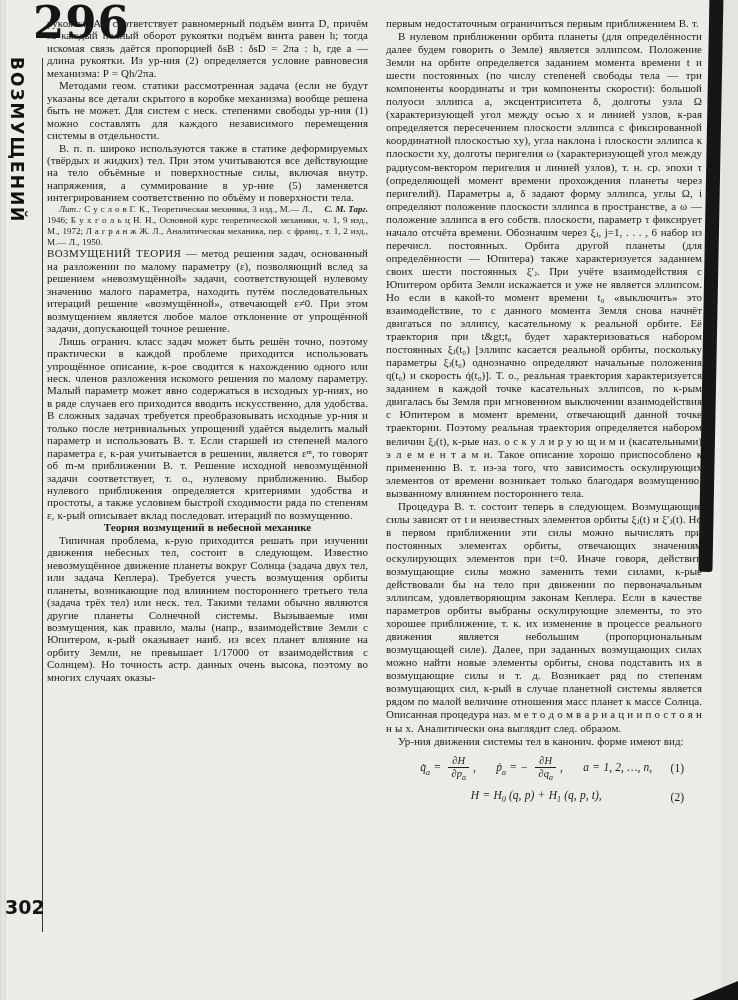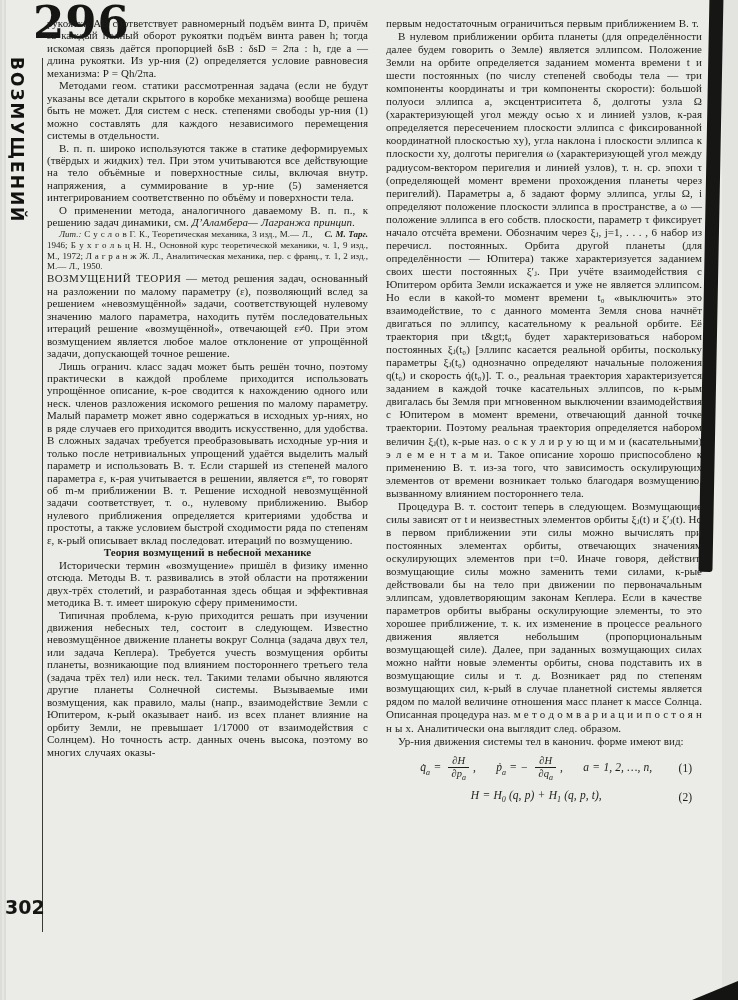--- a/index.html
+++ b/index.html
@@ -33,21 +33,21 @@
   .col-right { left:386px; width:316px; line-height:13.05px; }
   .col p { margin:0; text-indent:12px; }
   .col p.cont { text-indent:0; }
   .headword { font-weight:normal; letter-spacing:0.4px; }
   .subhead  { text-align:center; font-weight:bold; margin:6px 0 4px; text-indent:0 !important; }
   .lit { font-size:9px; line-height:10.9px; text-indent:10px; margin-top:1px; }
   .lit-label { font-style:italic; }
   .sig { float:right; font-style:italic; font-weight:bold; }
   .see-also { font-style:italic; }
   
-  .equation { display:flex; align-items:center; margin:7px 8px 6px; font-style:italic;
+  .equation { display:flex; align-items:center; margin:7px 16px 6px; font-style:italic;
               font-size:11.5px; line-height:normal; }
   .eq-body  { flex:1; text-align:center; }
   .eq-no    { font-style:normal; padding-right:2px; }
   .frac { display:inline-flex; flex-direction:column; vertical-align:middle;
           text-align:center; margin:0 4px; font-size:10.5px; line-height:1.15; }
   .frac .num { border-bottom:1px solid #1d1d1b; padding:0 3px; }
   .frac .den { padding:0 3px; }
   .eq-sp { display:inline-block; width:14px; }
   sub { font-size:8px; }
 </style>
@@ -61,26 +61,24 @@
 
 <div class="pageno-top">296</div>
 <div class="margin-word">ВОЗМУЩЕНИЙ</div>
 <div class="col-rule"></div>
 <div class="pageno-bottom">302</div>
 
 <div class="col col-left">
   <p class="cont">рукоятки AB соответствует равномерный подъём винта D, причём за каждый полный оборот рукоятки подъём винта равен h; тогда искомая связь даётся пропорцией δsB : δsD = 2πa : h, где a — длина рукоятки. Из ур-ния (2) определяется условие равновесия механизма: P = Qh/2πa.</p>
   <p>Методами геом. статики рассмотренная задача (если не будут указаны все детали скрытого в коробке механизма) вообще решена быть не может. Для систем с неск. степенями свободы ур-ния (1) можно составлять для каждого независимого перемещения системы в отдельности.</p>
   <p>В. п. п. широко используются также в статике деформируемых (твёрдых и жидких) тел. При этом учитываются все действующие на тело объёмные и поверхностные силы, включая внутр. напряжения, а суммирование в ур-ние (5) заменяется интегрированием соответственно по объёму и поверхности тела.</p>
-  <p><span>О применении метода, аналогичного даваемому В. п. п., к решению задач динамики, см. </span><span class="see-also">Д’Аламбера— Лагранжа принцип</span><span>.</span></p>
   <p class="lit"><span class="sig">С. М. Тарг.</span><span class="lit-label">Лит.:</span><span> С у с л о в  Г. К., Теоретическая механика, 3 изд., М.— Л., 1946; Б у х г о л ь ц  Н. Н., Основной курс теоретической механики, ч. 1, 9 изд., М., 1972; Л а г р а н ж  Ж. Л., Аналитическая механика, пер. с франц., т. 1, 2 изд., М.— Л., 1950.</span></p>
   <p class="cont"><span class="headword">ВОЗМУЩЕНИЙ ТЕОРИЯ</span><span> — метод решения задач, основанный на разложении по малому параметру (ε), позволяющий вслед за решением «невозмущённой» задачи, соответствующей нулевому значению малого параметра, находить путём последовательных итераций решение «возмущённой», отвечающей ε≠0. При этом возмущением является любое малое отклонение от упрощённой задачи, допускающей точное решение.</span></p>
   <p>Лишь огранич. класс задач может быть решён точно, поэтому практически в каждой проблеме приходится использовать упрощённое описание, к-рое сводится к нахождению одного или неск. членов разложения искомого решения по малому параметру. Малый параметр может явно содержаться в исходных ур-ниях, но в ряде случаев его приходится вводить искусственно, для удобства. В сложных задачах требуется преобразовывать исходные ур-ния и только после нетривиальных упрощений удаётся выделить малый параметр и использовать В. т. Если старшей из степеней малого параметра ε, к-рая учитывается в решении, является εᵐ, то говорят об m-м приближении В. т. Решение исходной невозмущённой задачи соответствует, т. о., нулевому приближению. Выбор нулевого приближения определяется критериями удобства и простоты, а также условием быстрой сходимости ряда по степеням ε, к-рый описывает вклад последоват. итераций по возмущению.</p>
   <p class="subhead">Теория возмущений в небесной механике</p>
-  <p>Исторически термин «возмущение» пришёл в физику именно отсюда. Методы В. т. развивались в этой области на протяжении двух-трёх столетий, и разработанная здесь общая и эффективная методика В. т. имеет широкую сферу применимости.</p>
   <p>Типичная проблема, к-рую приходится решать при изучении движения небесных тел, состоит в следующем. Известно невозмущённое движение планеты вокруг Солнца (задача двух тел, или задача Кеплера). Требуется учесть возмущения орбиты планеты, возникающие под влиянием постороннего третьего тела (задача трёх тел) или неск. тел. Такими телами обычно являются другие планеты Солнечной системы. Вызываемые ими возмущения, как правило, малы (напр., взаимодействие Земли с Юпитером, к-рый оказывает наиб. из всех планет влияние на орбиту Земли, не превышает 1/17000 от взаимодействия с Солнцем). Но точность астр. данных очень высока, поэтому во многих случаях оказы-</p>
 </div>
 
 <div class="col col-right">
   <p class="cont">первым недостаточным ограничиться первым приближением В. т.</p>
   <p>В нулевом приближении орбита планеты (для определённости далее будем говорить о Земле) является эллипсом. Положение Земли на орбите определяется заданием момента времени t и шести постоянных (по числу степеней свободы тела — три компоненты координаты и три компоненты скорости): большой полуоси эллипса a, эксцентриситета δ, долготы узла Ω (характеризующей угол между осью x и линией узлов, к-рая определяется пересечением плоскости эллипса с фиксированной координатной плоскостью xy), угла наклона i плоскости эллипса к плоскости xy, долготы перигелия ω (характеризующей угол между радиусом-вектором перигелия и линией узлов), т. н. ср. эпохи τ (определяющей момент времени прохождения планеты через перигелий). Параметры a, δ задают форму эллипса, углы Ω, i определяют положение плоскости эллипса в пространстве, а ω — положение эллипса в его собств. плоскости, параметр τ фиксирует начало отсчёта времени. Обозначим через ξⱼ, j=1, . . . , 6 набор из перечисл. постоянных. Орбита другой планеты (для определённости — Юпитера) также характеризуется заданием своих шести постоянных ξ′ⱼ. При учёте взаимодействия с Юпитером орбита Земли искажается и уже не является эллипсом. Но если в какой-то момент времени t₀ «выключить» это взаимодействие, то с данного момента Земля снова начнёт двигаться по эллипсу, касательному к реальной орбите. Её траектория при t&amp;gt;t₀ будет характеризоваться набором постоянных ξⱼ(t₀) [эллипс касается реальной орбиты, поскольку параметры ξⱼ(t₀) однозначно определяют начальные положения q(t₀) и скорость q̇(t₀)]. Т. о., реальная траектория характеризуется заданием в каждой точке касательных эллипсов, по к-рым двигалась бы Земля при мгновенном выключении взаимодействия с Юпитером в момент времени, отвечающий данной точке траектории. Поэтому реальная траектория определяется набором величин ξⱼ(t), к-рые наз. о с к у л и р у ю щ и м и  (касательными) э л е м е н т а м и. Такое описание хорошо приспособлено к применению В. т. из-за того, что зависимость оскулирующих элементов от времени возникает только благодаря возмущению, вызванному влиянием постороннего тела.</p>
   <p>Процедура В. т. состоит теперь в следующем. Возмущающие силы зависят от t и неизвестных элементов орбиты ξⱼ(t) и ξ′ⱼ(t). Но в первом приближении эти силы можно вычислять при постоянных элементах орбиты, отвечающих значениям оскулирующих элементов при t=0. Иначе говоря, действит. возмущающие силы можно заменить теми силами, к-рые действовали бы на тело при движении по первоначальным эллипсам, удовлетворяющим законам Кеплера. Если в качестве параметров орбиты выбраны оскулирующие элементы, то это хорошее приближение, т. к. их изменение в процессе реального движения является небольшим (пропорциональным возмущающей силе). Далее, при заданных возмущающих силах можно найти новые элементы орбиты, снова подставить их в возмущающие силы и т. д. Возникает ряд по степеням возмущающих сил, к-рый в случае планетной системы является рядом по малой величине отношения масс планет к массе Солнца. Описанная процедура наз. м е т о д о м  в а р и а ц и и  п о с т о я н н ы х. Аналитически она выглядит след. образом.</p>
   <p>Ур-ния движения системы тел в канонич. форме имеют вид:</p>
 
   <div class="equation">

